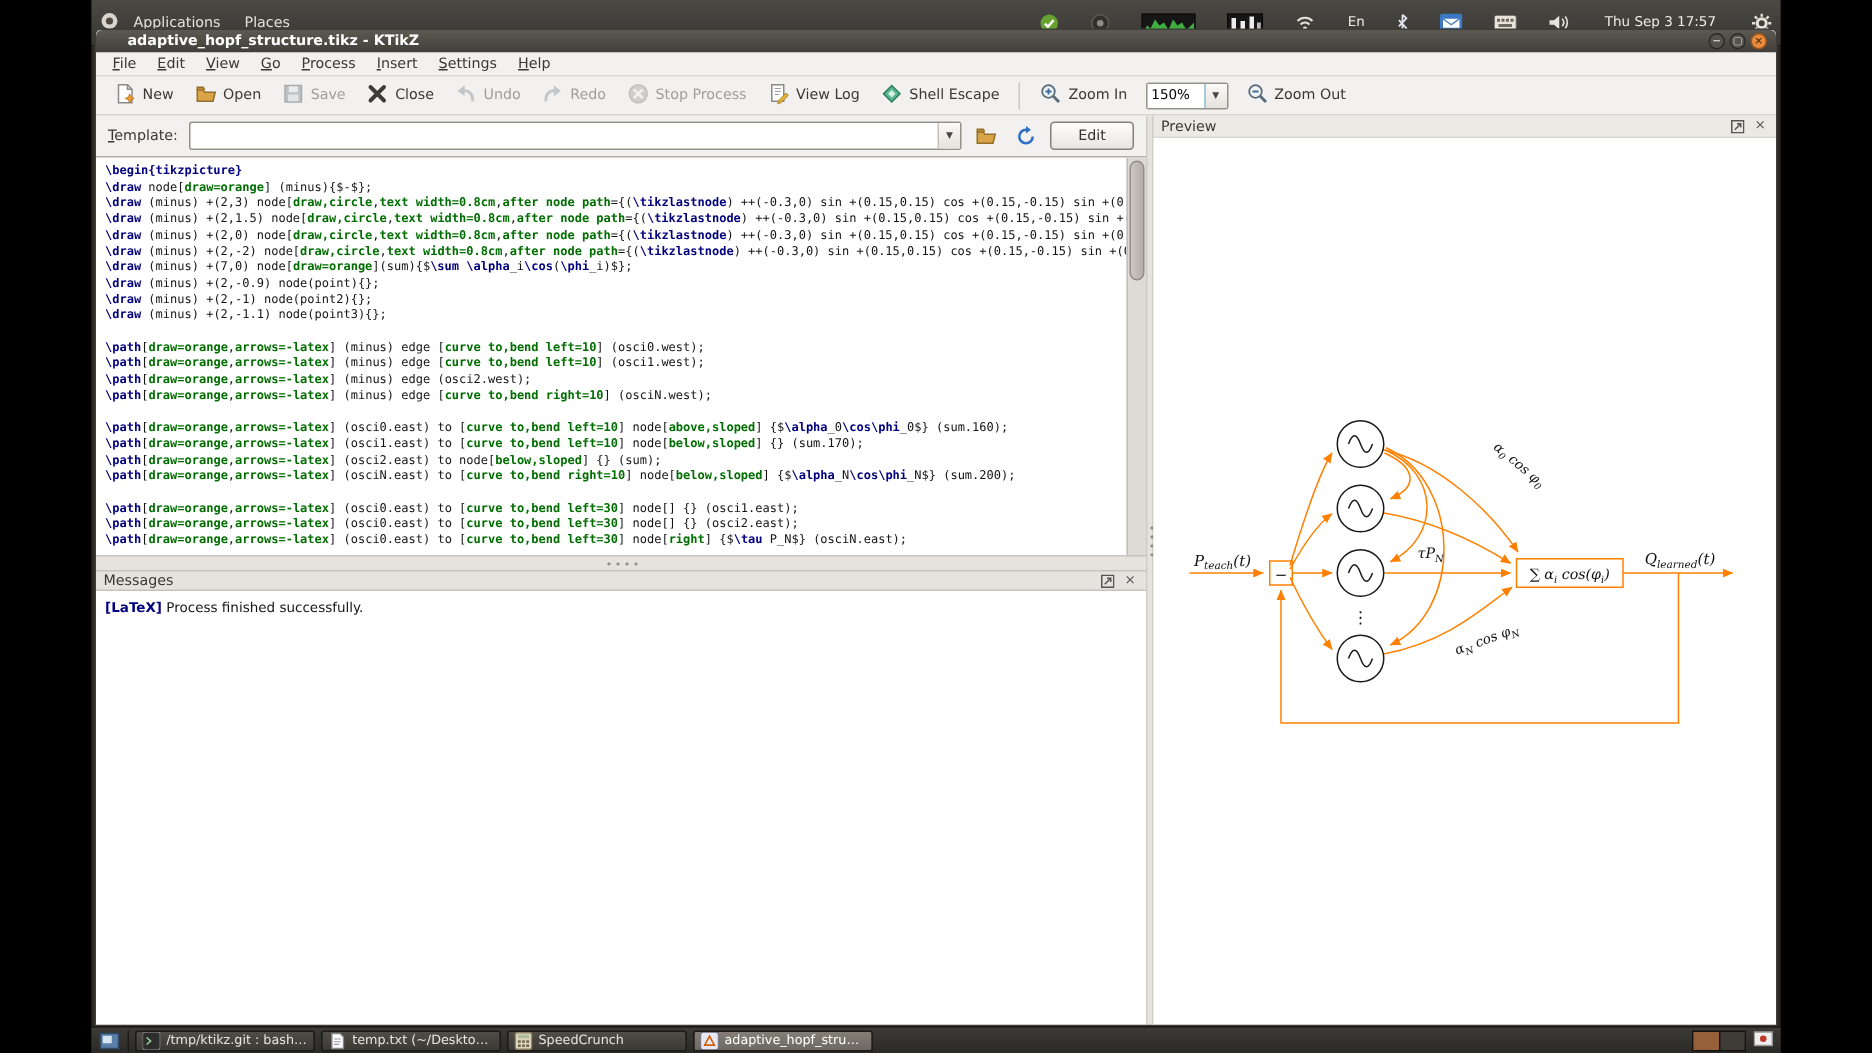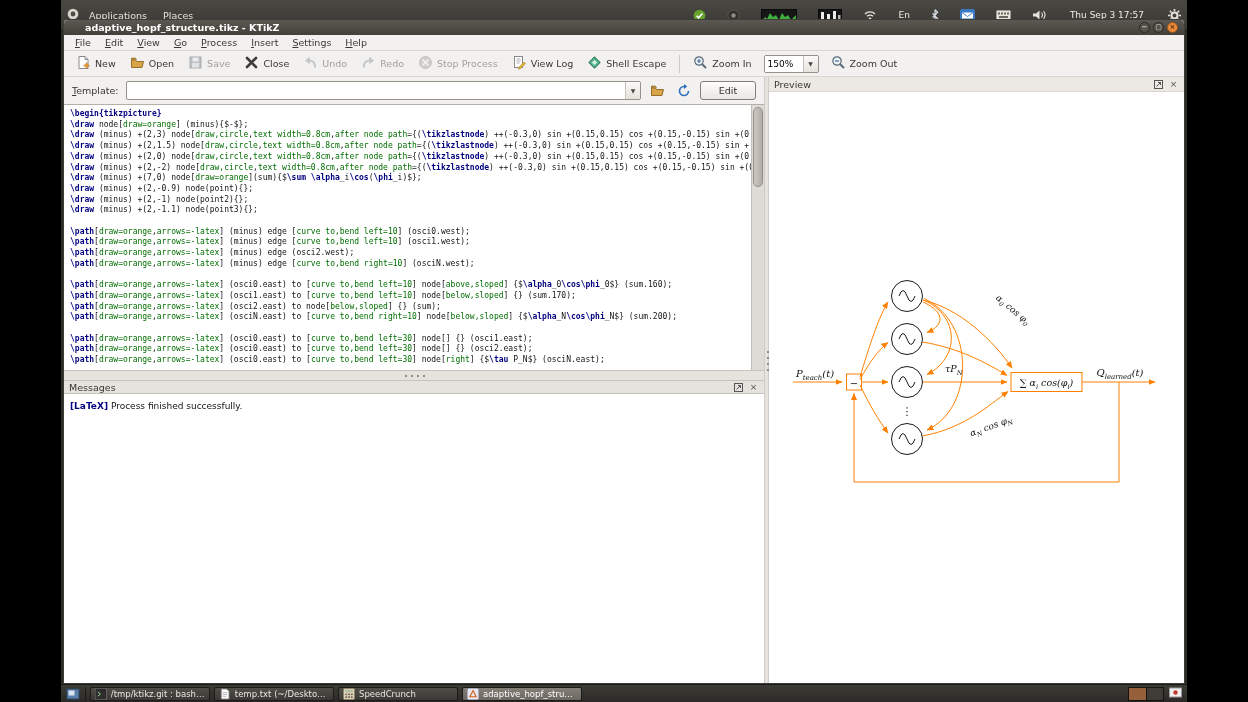--- a/index.html
+++ b/index.html
@@ -67,21 +67,21 @@
   .edit-btn{width:56px;height:19px;border:1px solid #84807a;border-radius:3px;
     background:linear-gradient(#fdfdfc,#e9e6e2);font-size:9.5px;display:flex;
     align-items:center;justify-content:center;color:#34322f}
 
   .editor-wrap{flex:1 1 auto;background:#fff;position:relative;overflow:hidden;
     border-top:1px solid #b3afa9}
   .code{position:absolute;left:0;top:0;right:13px;bottom:0;overflow:hidden;
     padding:4px 0 0 6px;font-family:"DejaVu Sans Mono",monospace;font-size:8px;
     line-height:10.7px;color:#141414;white-space:pre}
   .code .cmd{color:#00007f;font-weight:bold}
-  .code .kw{color:#006e00;font-weight:normal}
+  .code .kw{color:#006e00;font-weight:bold}
   .vscroll{position:absolute;right:0;top:0;bottom:0;width:13px;background:#dedad5;
     border-left:1px solid #c2beb8}
   .vthumb{position:absolute;left:1px;right:1px;top:2px;height:80px;border-radius:6px;
     background:linear-gradient(90deg,#cdc9c2,#b2ada6);border:1px solid #918d86}
 
   .h-strip{height:11px;background:#e6e3df;border-top:1px solid #c6c2bc;border-bottom:1px solid #c6c2bc;
     position:relative;flex:0 0 11px}
   .h-strip .grip{position:absolute;left:50%;top:3px;width:22px;height:3px;margin-left:-11px;
     background-image:radial-gradient(circle,#8f8b85 1px,transparent 1.2px);background-size:6px 4px}
 

